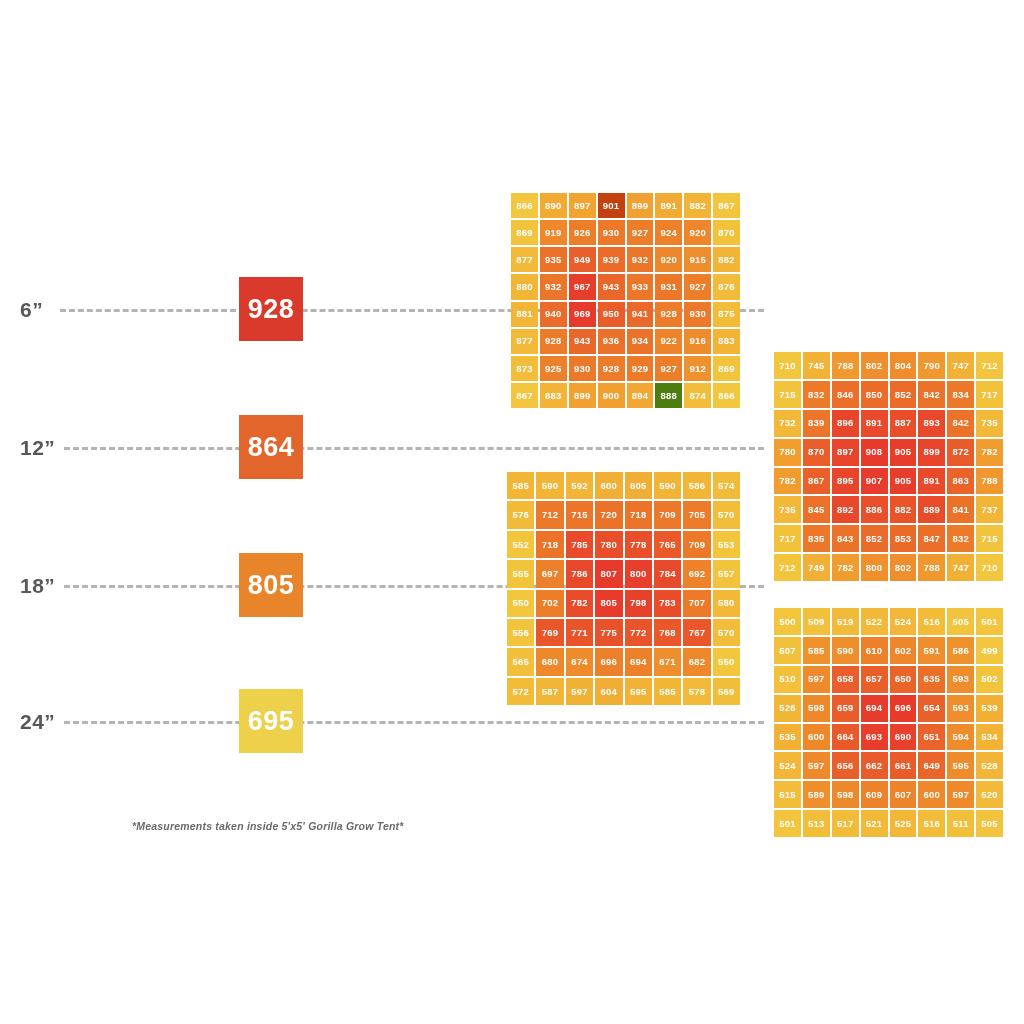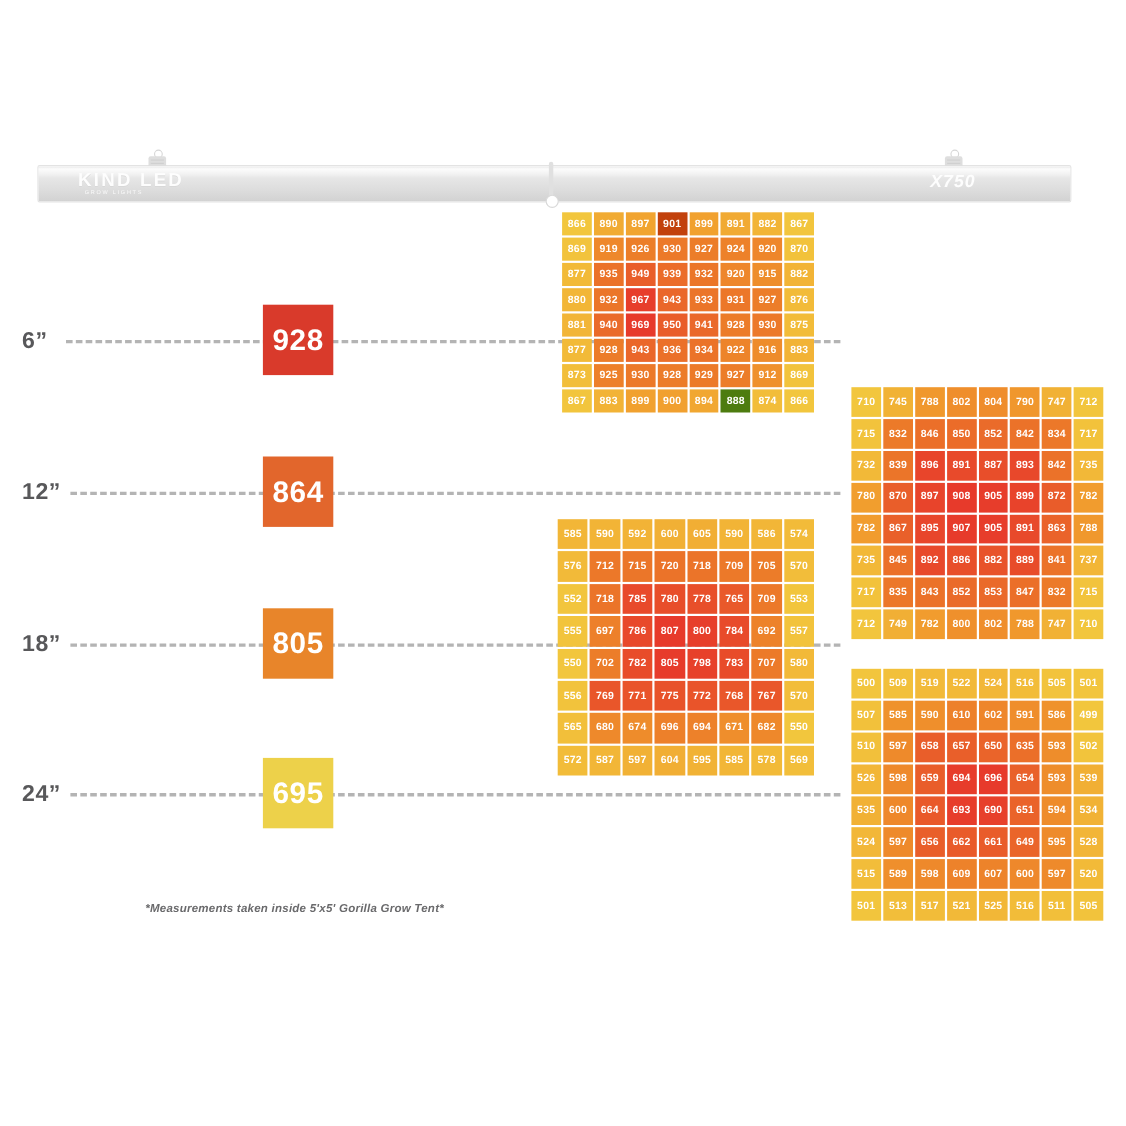--- a/index.html
+++ b/index.html
@@ -141,58 +141,38 @@
     color:#6a6a6c;
     letter-spacing:.2px;
     white-space:nowrap;
   }
 </style>
 </head>
 <body>
 
 <div id="stage">
 
-  <div class="fixture">
-    <div class="fixture-sheen"></div>
-    <div class="fixture-brand">KIND LED</div>
-    <div class="fixture-brand-sub">GROW LIGHTS</div>
-    <div class="fixture-model">X750</div>
-
-    <div class="hanger" style="left:100px">
-      <div class="loop"></div>
-      <div class="base"></div>
-    </div>
-    <div class="hanger" style="left:824px">
-      <div class="loop"></div>
-      <div class="base"></div>
-    </div>
-
-    <div class="endclip" style="left:460px">
-      <div class="bar"></div>
-      <div class="ring"></div>
-    </div>
-  </div>
 
   <div id="rows-layer">
       <div class="row-line" style="left: 60px; top: 309px; width: 704px;"></div>
       <div class="depth-label" style="left: 20px; top: 298px;">6”</div>
       <div class="avgbox" style="left: 239px; top: 277px; background: rgb(217, 58, 43);">928</div>
       <div class="row-line" style="left: 64px; top: 447px; width: 700px;"></div>
       <div class="depth-label" style="left: 20px; top: 436px;">12”</div>
       <div class="avgbox" style="left: 239px; top: 415px; background: rgb(226, 102, 44);">864</div>
       <div class="row-line" style="left: 64px; top: 585px; width: 700px;"></div>
       <div class="depth-label" style="left: 20px; top: 574px;">18”</div>
       <div class="avgbox" style="left: 239px; top: 553px; background: rgb(232, 133, 42);">805</div>
       <div class="row-line" style="left: 64px; top: 721px; width: 700px;"></div>
       <div class="depth-label" style="left: 20px; top: 710px;">24”</div>
       <div class="avgbox" style="left: 239px; top: 689px; background: rgb(237, 209, 74);">695</div>
     </div>
 
   <div id="grids-layer">
-      <div class="grid" style="left: 511px; top: 193px; width: 229px; height: 182px;">
+      <div class="grid" style="left: 511px; top: 193px; width: 229px; height: 215px;">
         <div class="cell" style="background: rgb(242, 198, 61);">866</div>
         <div class="cell" style="background: rgb(241, 171, 51);">890</div>
         <div class="cell" style="background: rgb(241, 164, 48);">897</div>
         <div class="cell" style="background: #c2410c;">901</div>
         <div class="cell" style="background: rgb(241, 161, 47);">899</div>
         <div class="cell" style="background: rgb(241, 170, 51);">891</div>
         <div class="cell" style="background: rgb(242, 180, 54);">882</div>
         <div class="cell" style="background: rgb(242, 197, 61);">867</div>
         <div class="cell" style="background: rgb(242, 195, 60);">869</div>
         <div class="cell" style="background: rgb(238, 136, 43);">919</div>

